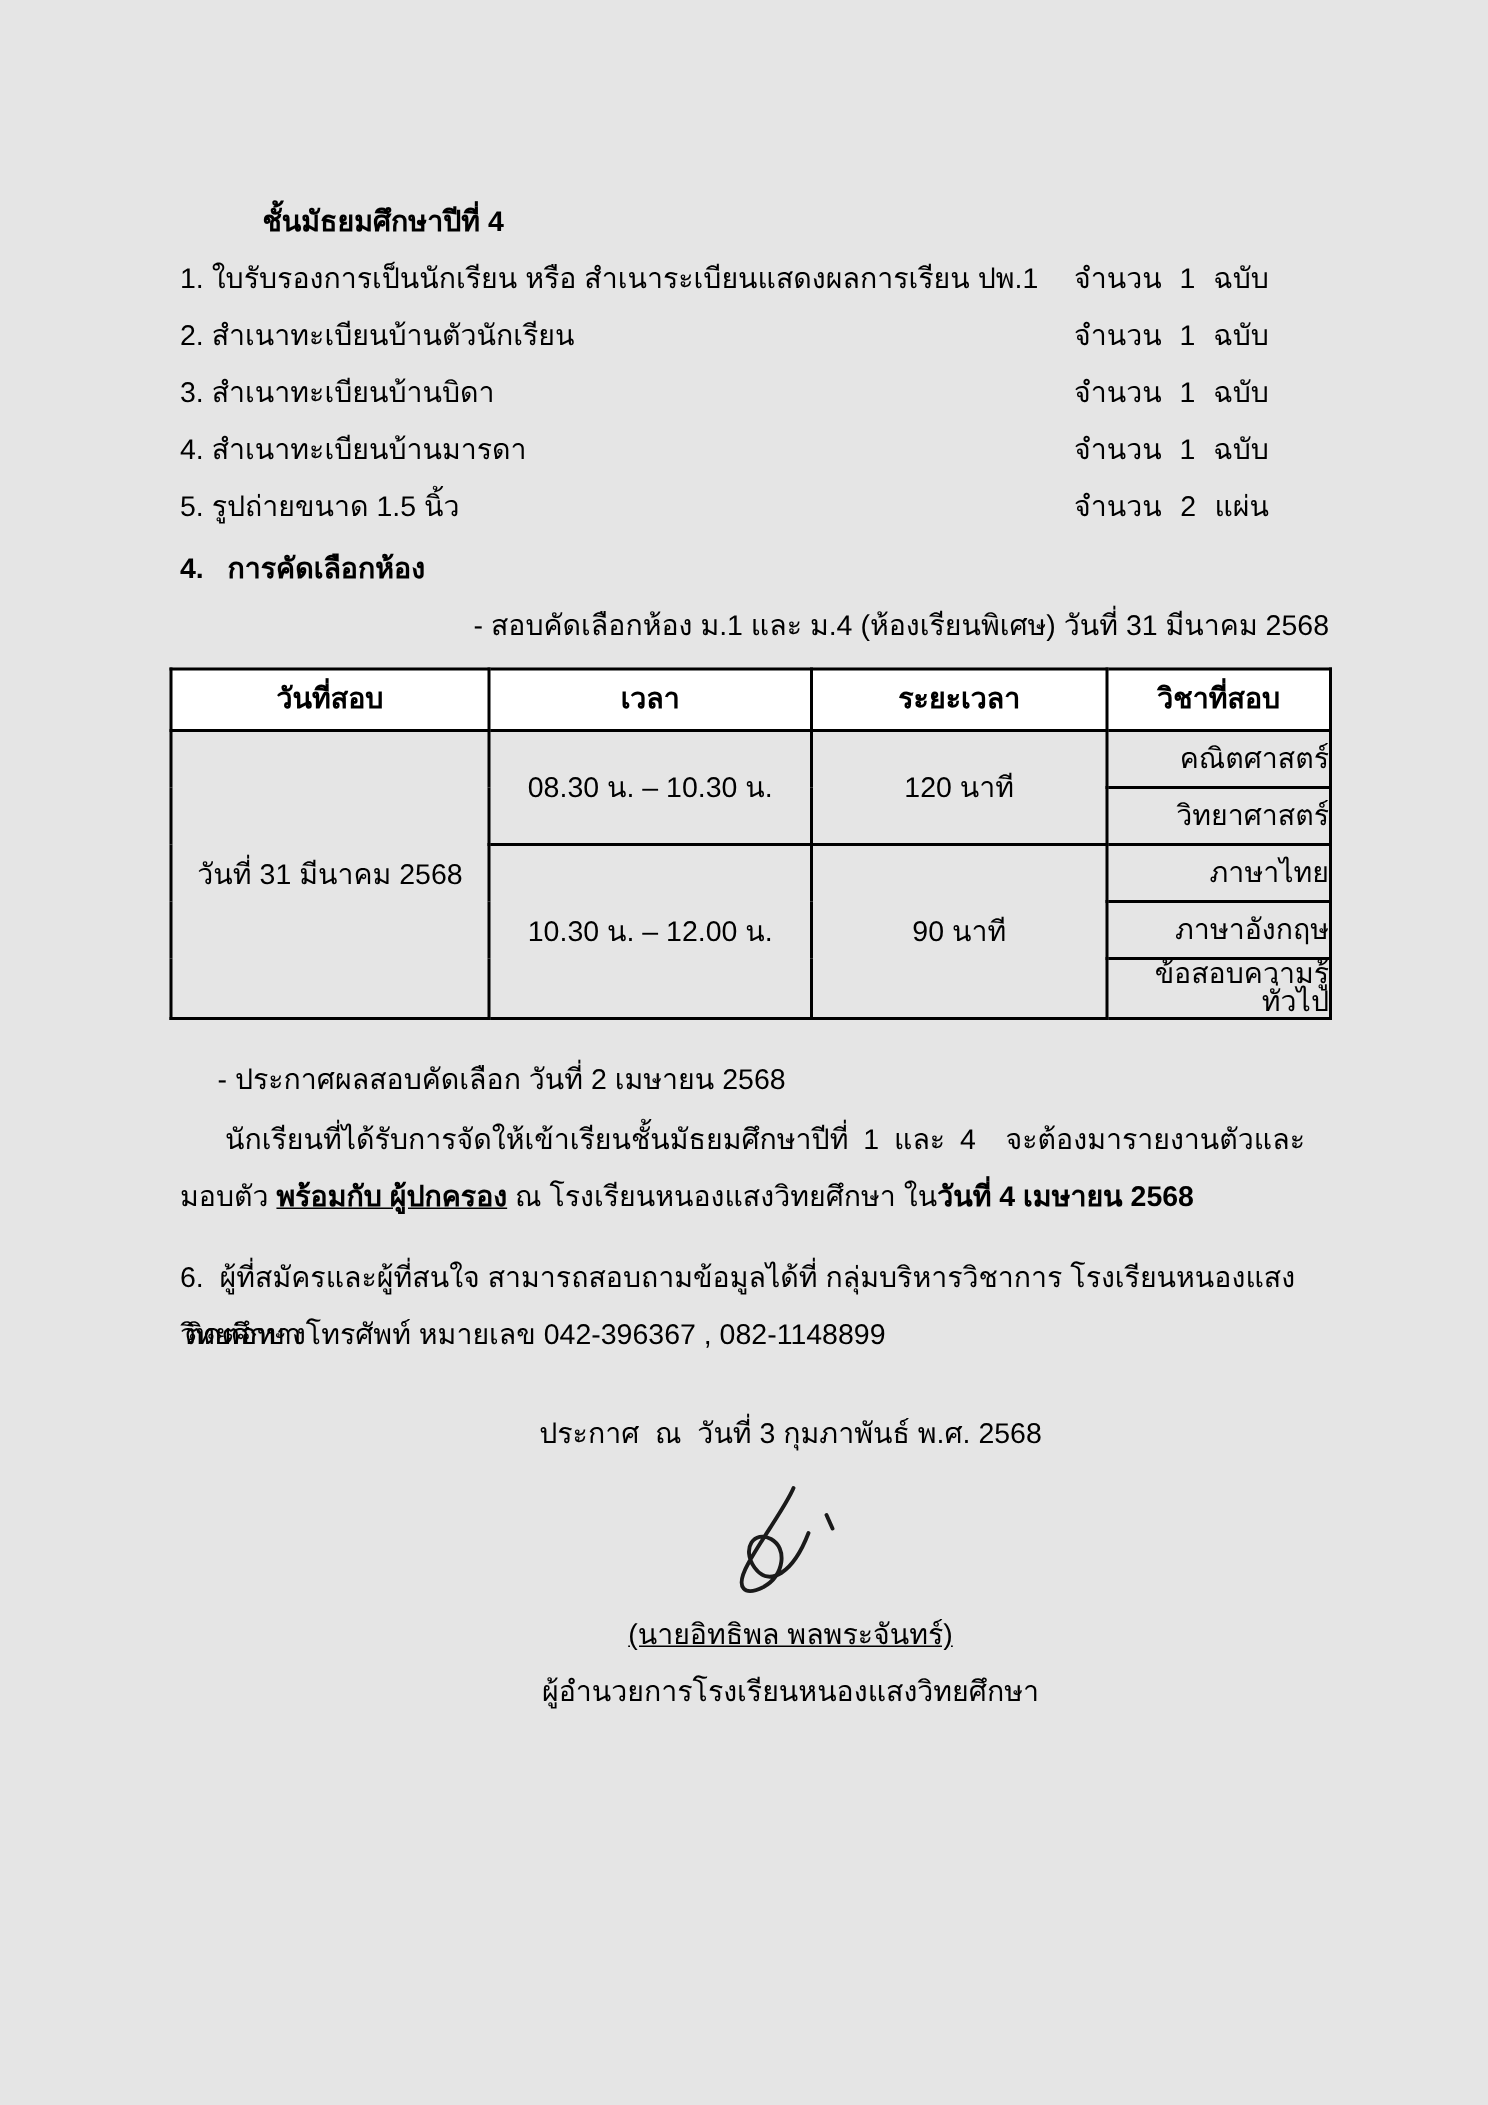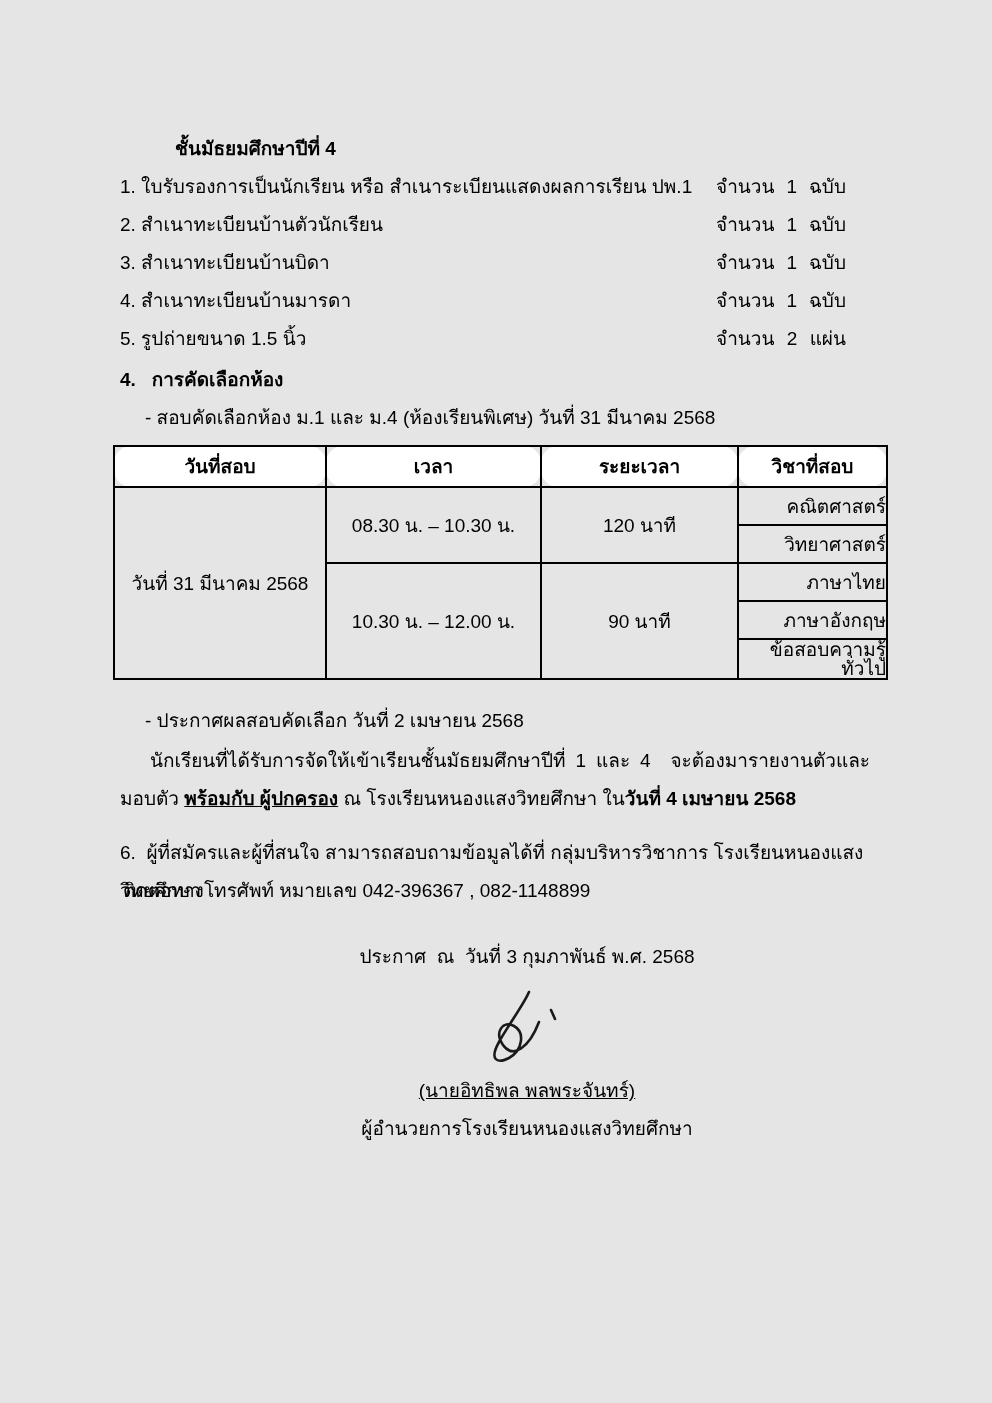--- a/index.html
+++ b/index.html
@@ -12,26 +12,26 @@
   .b  { font-weight:bold; }
   .bu { font-weight:bold; text-decoration:underline; }
 
   .doc-heading { margin-left:55px; height:37px; line-height:37px; font-weight:bold; }
   .doc-row { height:38px; display:flex; align-items:center; }
   .doc-label { flex:1 1 auto; }
   .doc-count { width:130px; margin-left:auto; margin-right:40px;
                display:flex; justify-content:space-between; align-items:center; }
 
   .sec-heading { height:38px; line-height:38px; font-weight:bold; margin-top:4px; }
-  .sub-line { height:38px; line-height:38px; padding-left:25px; }
+  .sub-line { height:38px; line-height:38px; padding-left:25px;text-align:right; }
 
   table.exam-table { border-collapse:collapse; margin-left:-7px; width:773px;
                      table-layout:fixed; margin-top:8px; }
   table.exam-table th, table.exam-table td { border:2px solid #000; font-size:19px; padding:0; }
-  table.exam-table th { height:39px; font-weight:bold; text-align:center; background:#fff;border-radius:17px; }
+  table.exam-table th { height:39px; font-weight:bold; text-align:center; background:#fff; }
   table.exam-table td { height:36px; }
   td.center { text-align:center; vertical-align:middle; }
   td.subj { text-align:right; padding-left:10px; vertical-align:middle; }
 
   .result-line { height:38px; line-height:38px; padding-left:25px; margin-top:22px; }
 
   .para { margin:2px 16px 0 0; line-height:38px; text-indent:30px; text-align:justify; }
   .sec6-line1 { margin-top:16px; height:38px; line-height:38px; }
   .sec6-line2 { height:38px; line-height:38px; padding-left:3px; }
 

